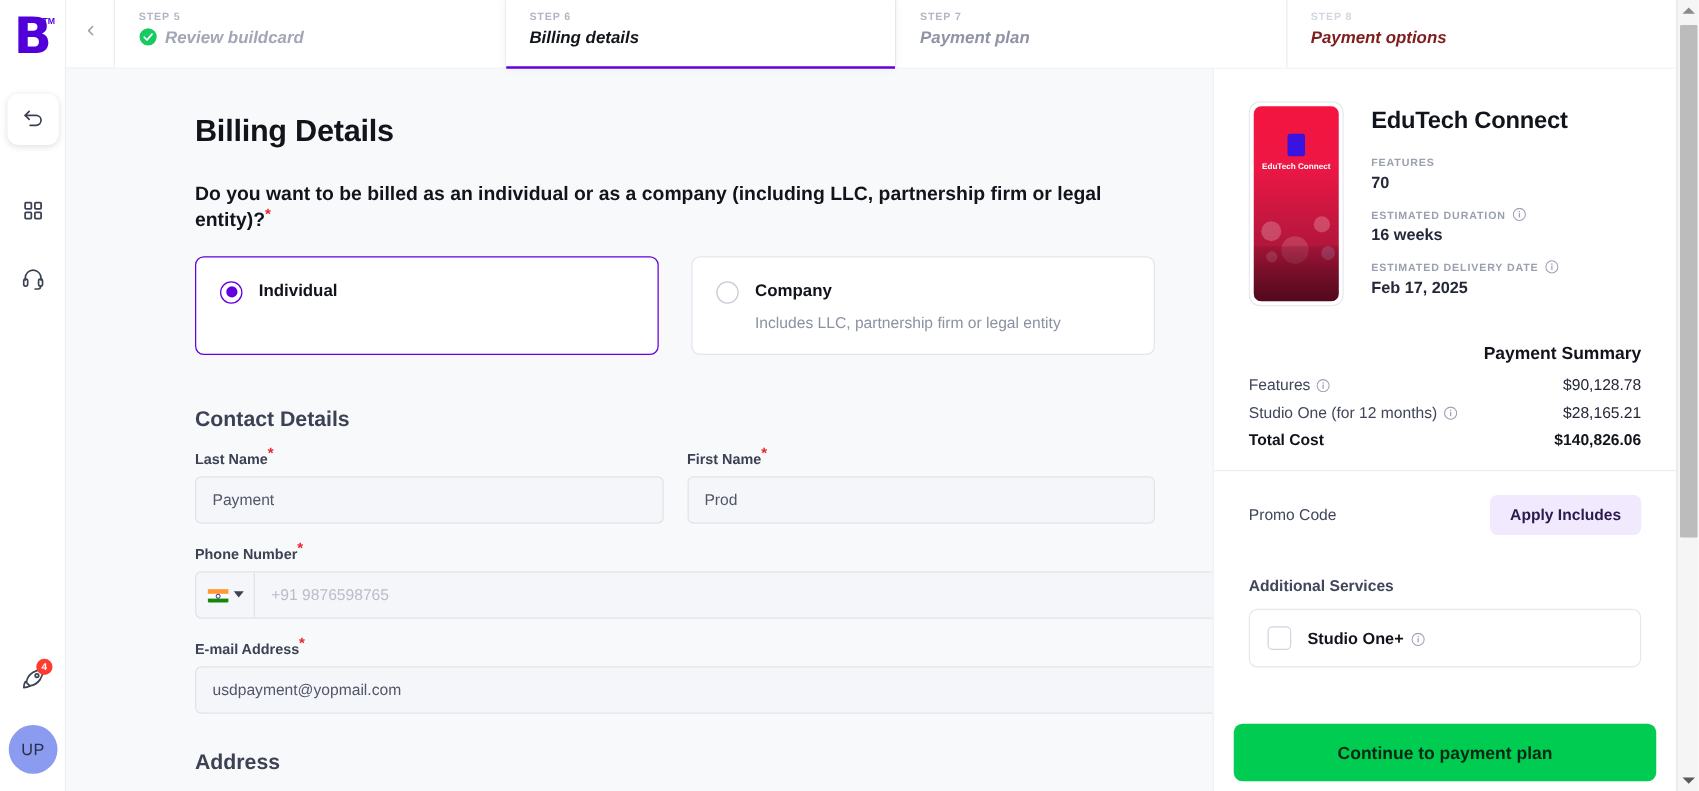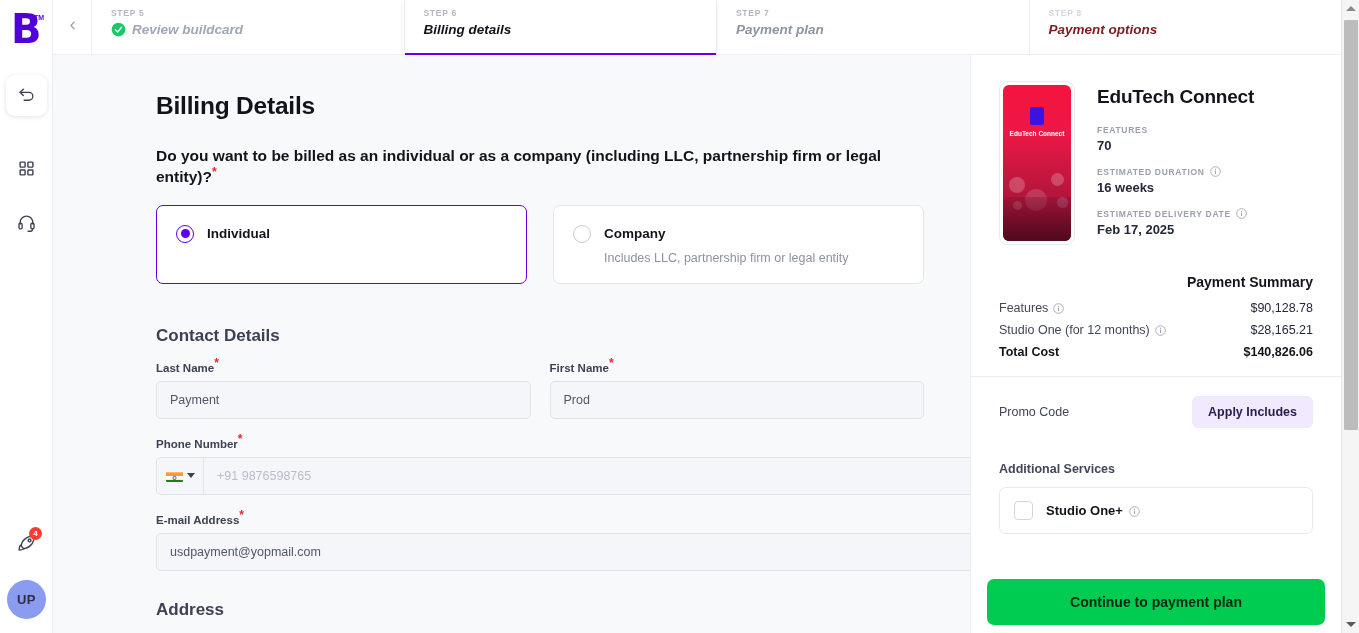--- a/index.html
+++ b/index.html
@@ -38,21 +38,21 @@
     position: absolute; top: -6px; right: -5px;
     min-width: 13px; height: 13px; border-radius: 7px;
     background: #ff3b30; color: #fff; font-size: 8px; font-weight: 700;
     display: flex; align-items: center; justify-content: center;
     padding: 0 3px; line-height: 1;
   }
   .avatar {
     position: absolute; left: 7px; bottom: 14px;
     width: 39px; height: 39px; border-radius: 50%;
     background: #8a9bf0; color: #2b2f45;
-    font-size: 13px; font-weight: 700; letter-spacing: .5px;
+    font-size: 13px; font-weight: 400; letter-spacing: .5px;
     display: flex; align-items: center; justify-content: center;
     cursor: pointer;
   }
 
   
   .main-col { flex: 1 1 auto; display: flex; flex-direction: column; min-width: 0; position: relative; }
 
   
   .stepper {
     height: 55px; flex: 0 0 55px; display: flex; align-items: stretch;

